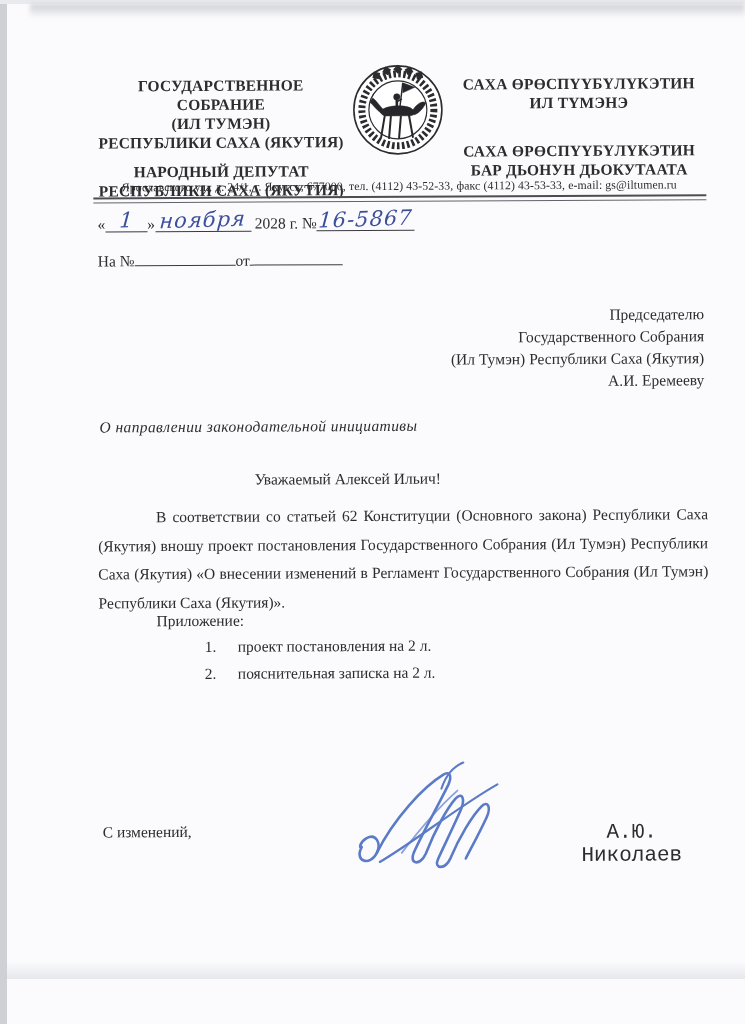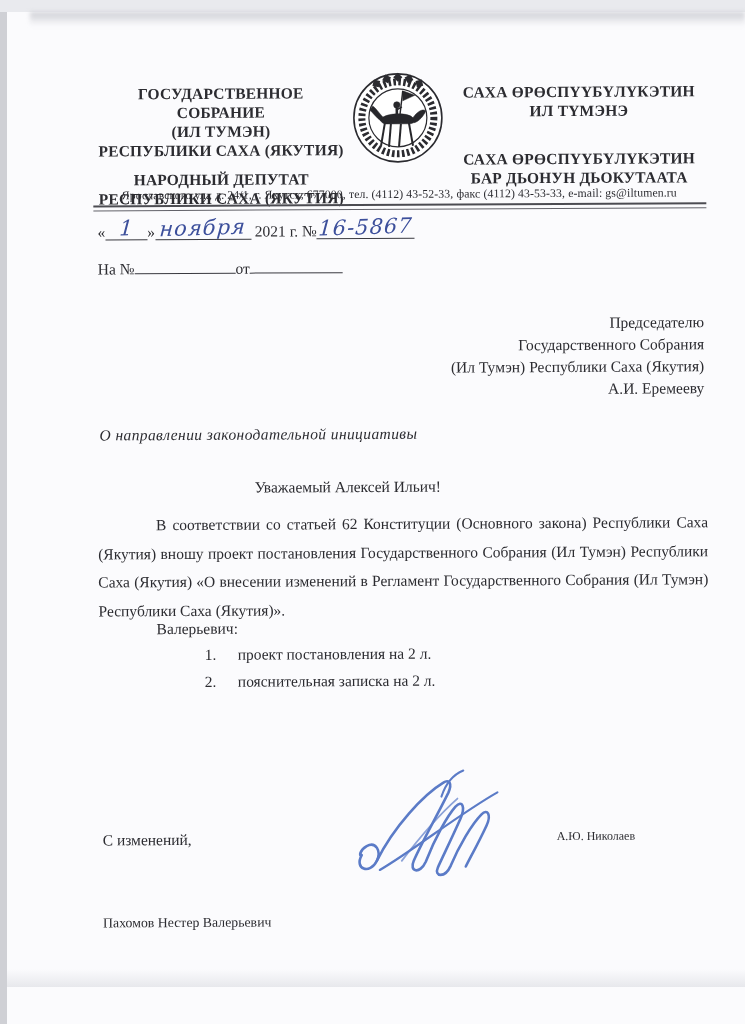--- a/index.html
+++ b/index.html
@@ -2,21 +2,21 @@
 <html><head>
 <meta charset="utf-8">
 <style>
   html,body{margin:0;padding:0;}
   body{
     width:745px;height:1024px;
     background:#e9eaee;
     overflow:hidden;
     font-family:"Liberation Serif","DejaVu Serif",serif;
   }
-  .page{position:absolute;left:0;top:12px;width:745px;height:975px;}
+  .page{position:absolute;left:0;top:4px;width:745px;height:975px;}
   .edge-left{position:absolute;left:0;top:0;width:7px;height:1024px;background:#cfd0d5;}
   .sheet{position:absolute;left:7px;top:0;width:738px;height:1024px;background:#fbfbfd;}
   .top-band{position:absolute;left:30px;top:0;width:715px;height:15px;
     background:linear-gradient(180deg,#cdced4 0%,rgba(251,251,253,0) 92%);filter:blur(2px);}
   .bottom-band{position:absolute;left:7px;bottom:0;width:738px;height:18px;
     background:linear-gradient(0deg,#e7e8ec,rgba(251,251,253,0));}
   .content{position:absolute;left:0;top:0;width:745px;height:1024px;
     transform:rotate(-0.3deg);color:#2c2c31;}
 
   
@@ -53,21 +53,21 @@
   .body-par{position:absolute;top:498px;left:98px;width:610px;font-size:15.5px;
     line-height:28.5px;text-align:justify;text-indent:58px;}
   .attach-label{position:absolute;top:607px;left:156px;font-size:15.5px;}
   .attach-list{position:absolute;top:633px;left:98px;width:520px;font-size:15.5px;}
   .attach-item{display:flex;height:27px;align-items:baseline;}
   .attach-num{margin-left:106px;width:33px;}
   .attach-text{}
 
   .closing{position:absolute;top:818px;left:101px;font-size:15.5px;}
   .sig-wrap{position:absolute;left:344px;top:757px;width:168px;height:114px;}
-  .sig-name{position:absolute;top:818px;left:555px;width:150px;text-align:left;font-size:12px;}
+  .sig-name{position:absolute;top:818px;left:555px;width:150px;text-align:center;font-size:21px;font-family:Liberation Mono, monospace;}
 
   .contact{position:absolute;top:901px;left:101px;font-size:13.8px;line-height:18px;}
 </style>
 </head>
 <body>
 
 <div class="page">
   <div class="sheet"></div>
   <div class="edge-left"></div>
   <div class="top-band"></div>
@@ -120,39 +120,39 @@
       <div class="lh-sub" style="margin-top:29px;">
         <div>САХА ӨРӨСПҮҮБҮЛҮКЭТИН</div>
         <div>БАР ДЬОНУН ДЬОКУТААТА</div>
       </div>
     </div>
 
     <div class="addr">Ярославского ул., д. 24/1, г. Якутск, 677000,  тел. (4112) 43-52-33, факс (4112) 43-53-33, e-mail: gs@iltumen.ru</div>
     <div class="rule"></div>
 
     <div class="date-line">
-      <span>«</span><span class="u u-day"><span class="hw">1</span></span><span>»</span><span class="u u-month"><span class="hw">ноября</span></span>&nbsp;<span>2021 г. №</span><span class="u u-num"><span class="hw">16-5867</span></span>
+      <span>«</span><span class="u u-day"><span class="hw">1</span></span><span>»</span><span class="u u-month"><span class="hw">ноября</span></span>&nbsp;<span>2028 г. №</span><span class="u u-num"><span class="hw">16-5867</span></span>
     </div>
     <div class="na-line">
       <span>На №</span><span class="u u-na1"></span><span>от</span><span class="u u-na2"></span>
     </div>
 
     <div class="addressee">
       <div>Председателю</div>
       <div>Государственного Собрания</div>
       <div>(Ил Тумэн) Республики Саха (Якутия)</div>
       <div>А.И. Еремееву</div>
     </div>
 
     <div class="subject">О направлении законодательной инициативы</div>
     <div class="salutation">Уважаемый Алексей Ильич!</div>
 
     <div class="body-par">В соответствии со статьей 62 Конституции (Основного закона) Республики Саха (Якутия) вношу проект постановления Государственного Собрания (Ил Тумэн) Республики Саха (Якутия) «О внесении изменений в Регламент Государственного Собрания (Ил Тумэн) Республики Саха (Якутия)».</div>
 
-    <div class="attach-label">Валерьевич:</div>
+    <div class="attach-label">Приложение:</div>
     <div class="attach-list">
       <div class="attach-item">
         <span class="attach-num">1.</span>
         <span class="attach-text">проект постановления на 2 л.</span>
       </div>
       <div class="attach-item">
         <span class="attach-num">2.</span>
         <span class="attach-text">пояснительная записка на 2 л.</span>
       </div>
     </div>
@@ -163,17 +163,16 @@
         <path d="M 16,86 C 8,100 24,106 31,92 C 36,82 30,72 21,77 C 14,81 13,88 16,86"></path>
         <path d="M 31,92 C 48,58 78,26 98,14 C 104,10 107,15 103,24 C 92,46 76,74 68,92 C 63,103 74,106 80,93 C 90,68 102,47 110,38 C 117,31 120,38 115,50 C 106,70 96,90 92,99 C 88,108 99,110 105,97 C 113,78 126,56 136,46 C 142,40 146,46 141,57 C 133,74 124,90 120,98"></path>
         <path d="M 34,101 C 64,84 116,44 152,24" stroke-width="2.2"></path>
         <path d="M 96,28 C 100,16 108,6 118,2" stroke-width="2"></path>
         <path d="M 56,92 C 76,66 96,44 112,30" stroke-width="1.8" opacity="0.7"></path>
       </svg>
     </div>
     <div class="sig-name">А.Ю. Николаев</div>
 
     <div class="contact">
-      <div>Пахомов Нестер Валерьевич</div>
     </div>
 
   </div>
 </div>
 
 </body></html>

